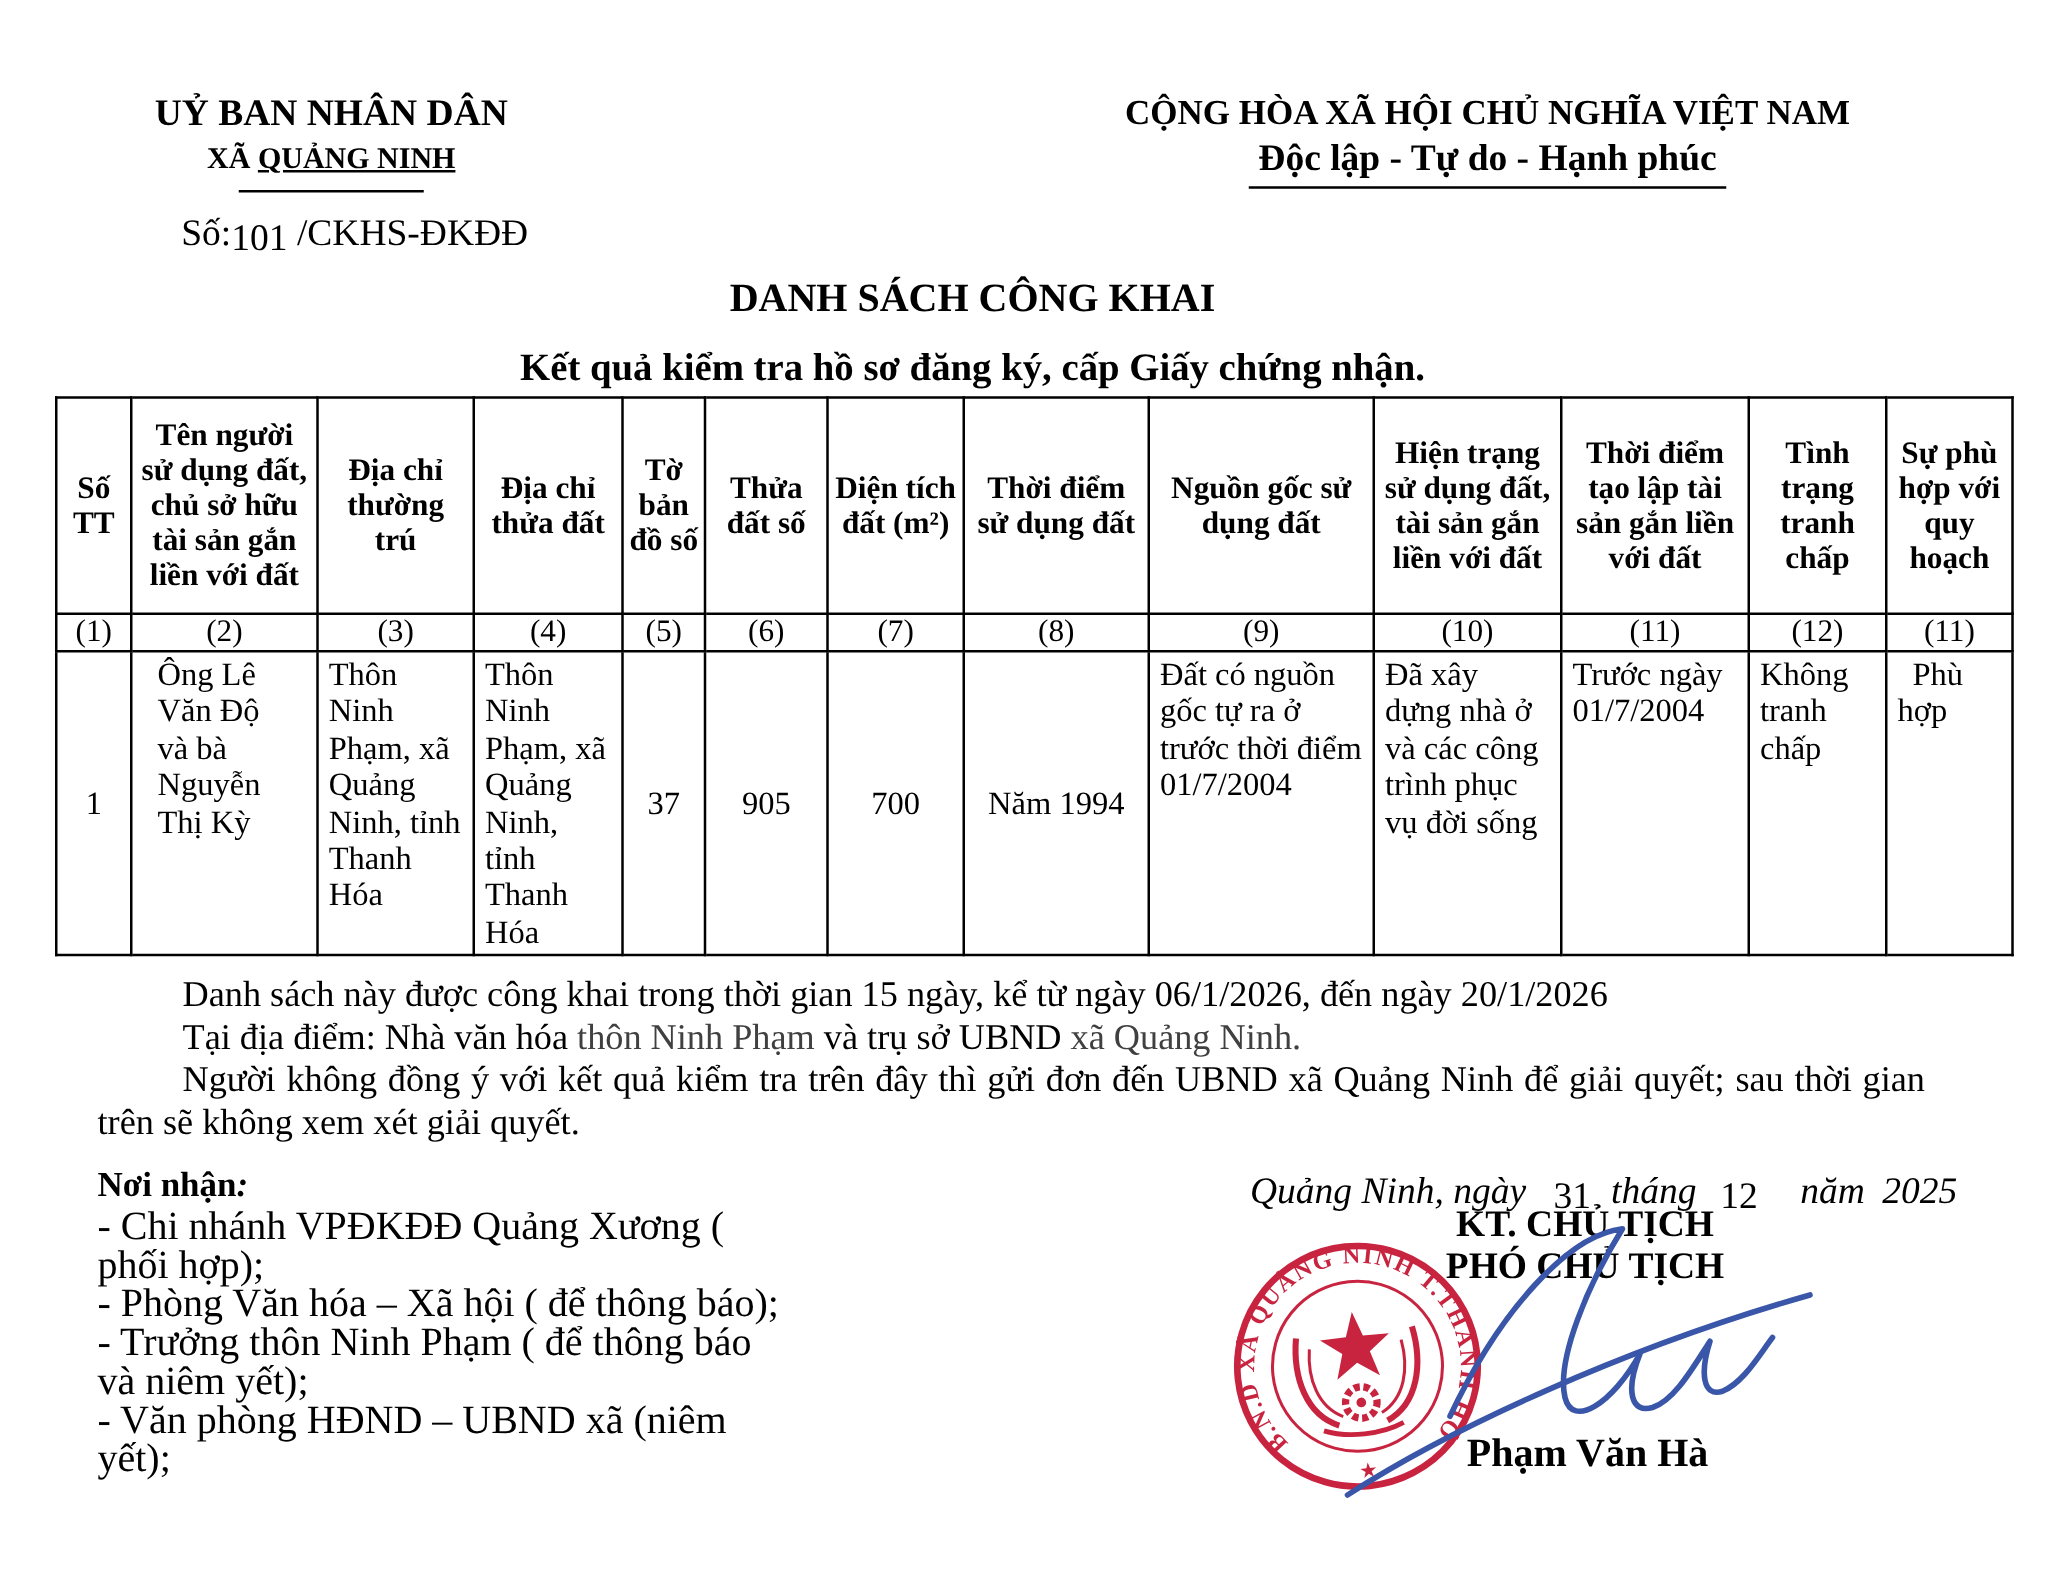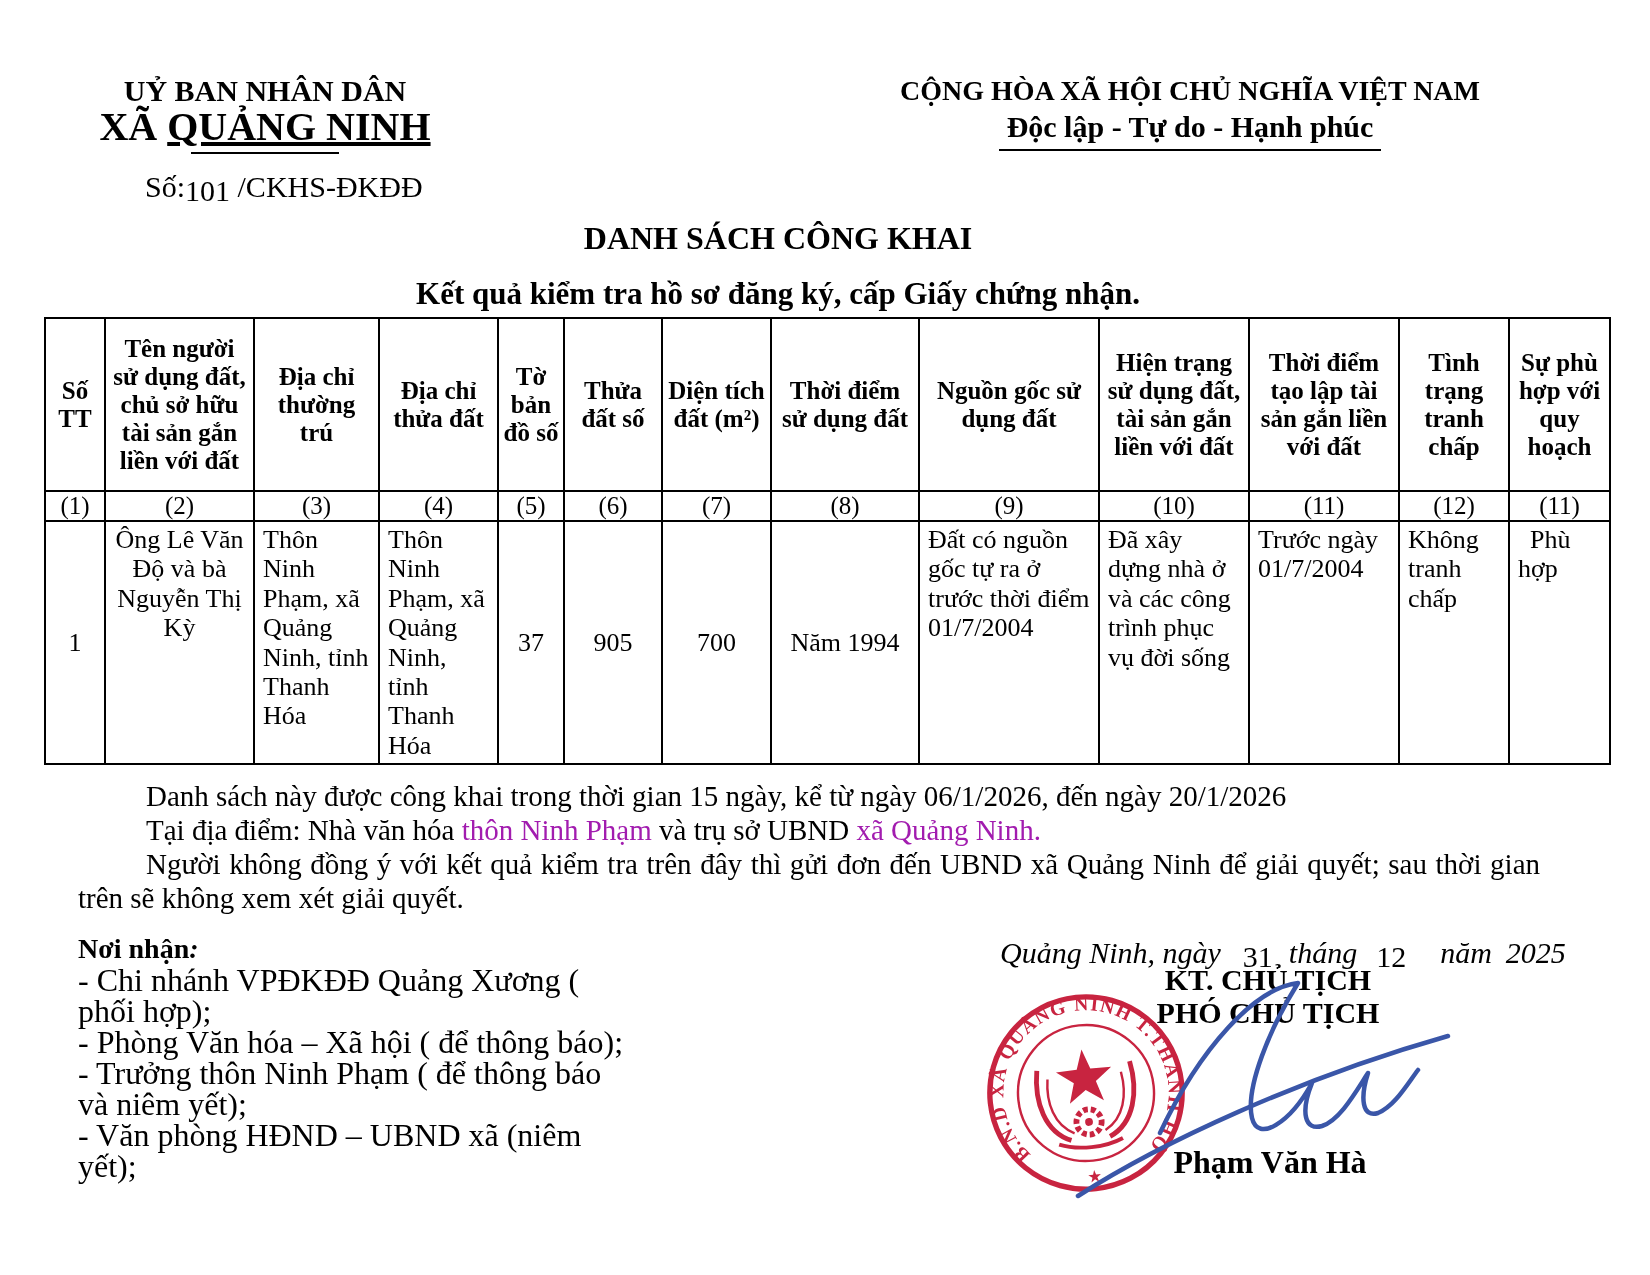--- a/index.html
+++ b/index.html
@@ -5,21 +5,21 @@
   html,body { margin:0; padding:0; background:#e8e8e8; }
   .page {
     position:relative; width:1650px; height:1275px; margin:0 auto;
     background:#ffffff; color:#000;
     font-family:"Liberation Serif","DejaVu Serif",serif;
     overflow:hidden;
   }
   
   .org-block { position:absolute; left:95px; top:74px; width:340px; text-align:center; }
   .org-l1 { font-size:30px; font-weight:bold; line-height:34px; }
-  .org-l2 { font-size:40px; font-weight:bold; line-height:34px; margin-top:2px; }
+  .org-l2 { font-size:24px; font-weight:bold; line-height:34px; margin-top:2px; }
   .org-l2 .uline { text-decoration:underline; }
   .org-rule { width:148px; height:2px; background:#000; margin:8px auto 0 auto; }
   .doc-no { position:absolute; left:145px; top:170px; font-size:30px; }
   .doc-no .num { position:relative; top:4px; }
   .nat-block { position:absolute; left:870px; top:74px; width:640px; text-align:center; }
   .nat-l1 { font-size:28px; font-weight:bold; line-height:34px; }
   .nat-l2 { font-size:30px; font-weight:bold; line-height:34px; margin-top:2px; }
   .nat-rule { width:382px; height:2px; background:#000; margin:5px auto 0 auto; }
   
   .title-block { position:absolute; left:0; top:220px; width:1556px; text-align:center; }
@@ -29,27 +29,27 @@
   table.pub { position:absolute; left:44px; top:317px; width:1565px;
               border-collapse:collapse; table-layout:fixed; }
   table.pub td { border:2px solid #000; overflow:hidden; }
   .th { font-weight:bold; font-size:25px; line-height:1.12; text-align:center;
         vertical-align:middle; padding:2px 4px; height:167px; }
   .idx { font-size:25px; text-align:center; vertical-align:middle; height:26px;
          font-weight:normal; padding:0; }
   .d { font-size:26px; line-height:1.13; vertical-align:top; text-align:left;
        padding:3px 8px; height:225px; }
   .d.mid { vertical-align:middle; text-align:center; padding:3px 2px; }
-  .d.p4 { padding:3px 4px;text-align:center; }
+  .d.p4 { padding:3px 20px; }
   .d.ind { text-indent:12px; }
   
   .body-text { position:absolute; left:78px; top:779px; width:1462px;
                font-size:29px; line-height:34px; text-align:justify; }
   .body-text p { margin:0; text-indent:68px; }
-  .gray { color:#a21caf; }
+  .gray { color:#404040; }
   
   .recipients { position:absolute; left:78px; top:932px; width:560px; }
   .rcp-label { font-size:28px; font-weight:bold; line-height:33px; }
   .rcp-label .colon { font-style:italic; }
   .rcp-item { font-size:32px; line-height:31px; }
   
   .date-line { position:absolute; left:1000px; top:936px; width:560px;
                font-size:30px; font-style:italic; white-space:nowrap; }
   .date-line .fill { font-style:normal; position:relative; top:4px; }
   .g1{margin-left:22px} .g2{margin-left:16px} .g3{margin-left:19px}

